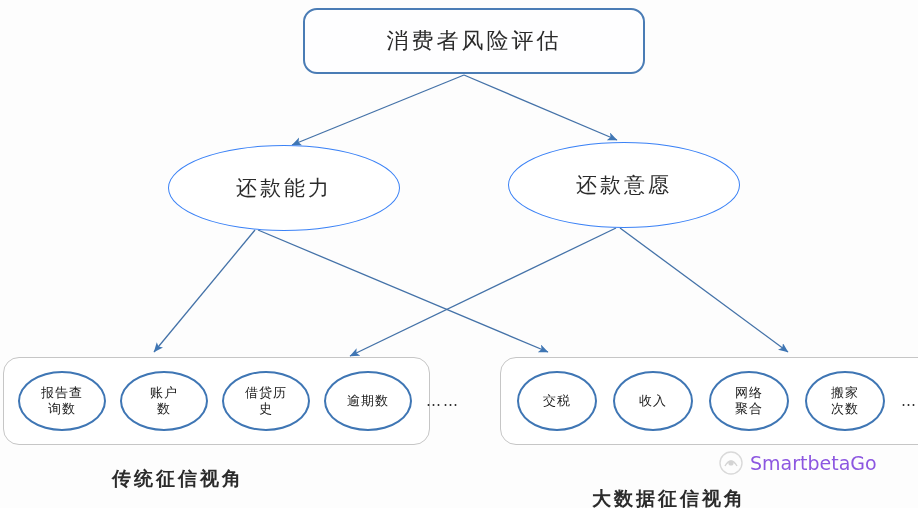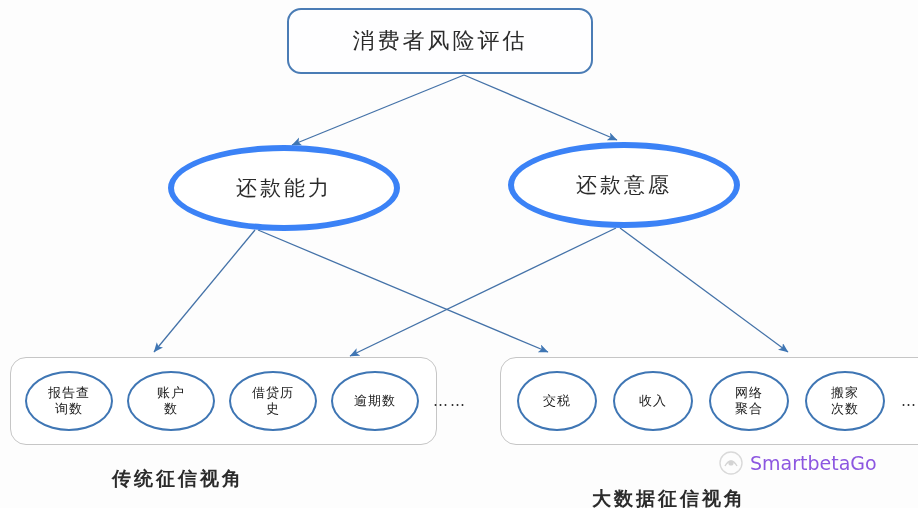--- a/index.html
+++ b/index.html
@@ -22,23 +22,23 @@
     position: absolute;
     left: 0;
     top: 0;
     width: 918px;
     height: 508px;
     pointer-events: none;
   }
   
   .top-box {
     position: absolute;
-    left: 287px;
+    left: 303px;
     top: 8px;
-    width: 306px;
+    width: 342px;
     height: 66px;
     border: 2px solid #4a7cb5;
     border-radius: 14px;
     background: #fefeff;
     box-sizing: border-box;
     display: flex;
     align-items: center;
     justify-content: center;
   }
   .top-box-label {
@@ -46,21 +46,21 @@
     color: #2b2b2b;
     letter-spacing: 3px;
     font-family: "DejaVu Serif", "Liberation Serif", serif;
     white-space: nowrap;
   }
   
   .mid-ellipse {
     position: absolute;
     width: 232px;
     height: 86px;
-    border: 6px solid #3b82f6;
+    border: 1px solid #3b82f6;
     border-radius: 50%;
     background: #ffffff;
     box-sizing: border-box;
     display: flex;
     align-items: center;
     justify-content: center;
   }
   .mid-ellipse.left  { left: 168px; top: 145px; }
   .mid-ellipse.right { left: 508px; top: 142px; text-align: right; }
   .mid-label {
@@ -73,21 +73,21 @@
   
   .group-box {
     position: absolute;
     top: 357px;
     height: 88px;
     border: 1px solid #c6c6c6;
     border-radius: 16px;
     background: #ffffff;
     box-sizing: border-box;
   }
-  .group-box.left  { left: 10px;  width: 427px; }
+  .group-box.left  { left: 3px;  width: 427px; }
   .group-box.right { left: 500px; width: 446px; }
   .group-inner {
     position: absolute;
     left: 0; top: 0; right: 0; bottom: 0;
     display: flex;
     align-items: center;
     padding-left: 14px;
     gap: 14px;
   }
   .group-box.right .group-inner { padding-left: 16px; gap: 16px; }

